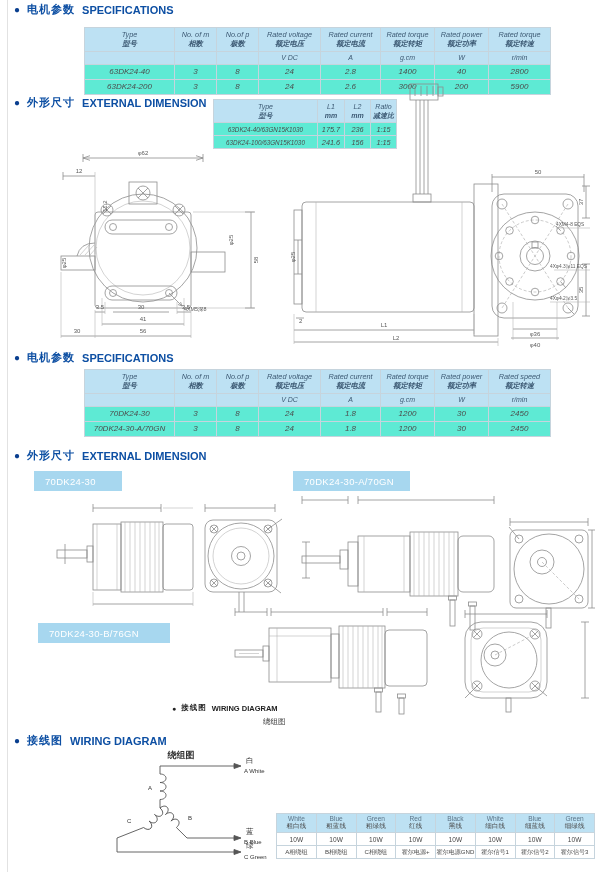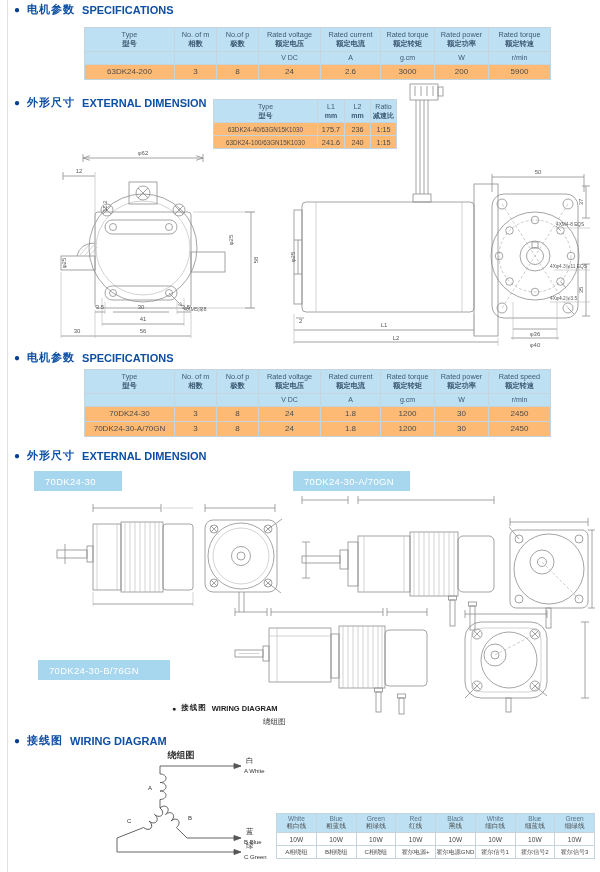--- a/index.html
+++ b/index.html
@@ -10,21 +10,21 @@
   
   .sec{position:absolute;display:flex;align-items:center;gap:7px;
        color:#0d4fa3;font-size:11px;font-weight:bold;white-space:nowrap;}
   .sec .b{font-size:10px;color:#0a3f8f;line-height:1;}
   .sec .zh{letter-spacing:1px;}
   .sec.small{color:#222;font-size:7.5px;gap:5px;}
   .sec.small .b{color:#222;font-size:7px;}
   .cap{position:absolute;font-size:7.5px;color:#333;}
 
   
-  table.spec{position:absolute;border-collapse:collapse;table-layout:fixed;background:#fdba74;}
+  table.spec{position:absolute;border-collapse:collapse;table-layout:fixed;background:#5eead4;font-style:italic;}
   table.spec th,table.spec td{border:1px solid #c6d4dd;text-align:center;vertical-align:middle;
        white-space:nowrap;overflow:hidden;padding:0;}
   table.spec th{background:#bde1f3;color:#3d5a74;font-weight:normal;font-size:7.3px;line-height:1.3;padding:2px 0;}
   table.spec th .zh{display:block;font-weight:bold;}
   table.spec th .en{display:block;}
   table.spec tr.units th{font-size:7px;padding:1px 0;height:10px;}
   table.spec td{color:#4c4c4c;font-size:8px;height:14px;}
 
   table.dim td:first-child{font-size:6.3px;}
   table.dim th{font-size:7px;}
@@ -115,20 +115,30 @@
       <th></th>
           <th></th>
           <th></th>
       <th>V DC</th>
       <th>A</th>
       <th>g.cm</th>
       <th>W</th>
       <th>r/min</th>
     </tr>
     <tr>
+      <td>63DK24-40</td>
+      <td>3</td>
+      <td>8</td>
+      <td>24</td>
+      <td>2.8</td>
+      <td>1400</td>
+      <td>40</td>
+      <td>2800</td>
+    </tr>
+    <tr>
       <td>63DK24-200</td>
       <td>3</td>
       <td>8</td>
       <td>24</td>
       <td>2.6</td>
       <td>3000</td>
       <td>200</td>
       <td>5900</td>
     </tr>
   </tbody>
@@ -168,21 +178,21 @@
     </tr>
     <tr>
       <td>63DK24-40/63GN15K1030</td>
       <td>175.7</td>
       <td>236</td>
       <td>1:15</td>
     </tr>
     <tr>
       <td>63DK24-100/63GN15K1030</td>
       <td>241.6</td>
-      <td>240</td>
+      <td>156</td>
       <td>1:15</td>
     </tr>
   </tbody>
     </table>
 
   <svg class="draw" style="left:55px;top:146px;" width="215" height="200" viewBox="0 0 215 200">
     <g class="art">
       <path d="M28,12 H148 M28,8 V16 M148,8 V16"></path>
       <path d="M28,12 l7,-2.3 M28,12 l7,2.3 M148,12 l-7,-2.3 M148,12 l-7,2.3"></path>
       <circle cx="88" cy="102" r="54"></circle>
@@ -382,21 +392,21 @@
     <span class="zh">外形尺寸</span>
     <span class="en">EXTERNAL DIMENSION</span>
   </div>
 
   <div class="mlabel" style="left:34px;top:471px;width:66px;">
     <span>70DK24-30</span>
   </div>
   <div class="mlabel" style="left:293px;top:471px;width:95px;">
     <span>70DK24-30-A/70GN</span>
   </div>
-  <div class="mlabel" style="left:38px;top:660px;width:110px;">
+  <div class="mlabel" style="left:38px;top:623px;width:110px;">
     <span>70DK24-30-B/76GN</span>
   </div>
 
   <svg class="draw" style="left:55px;top:500px;" width="250" height="118" viewBox="0 0 250 118">
     <g class="art">
       <path d="M38,8 H106 M38,4 V12 M106,4 V12"></path>
       <path class="lt" d="M108,8 H138"></path>
       <rect x="2" y="50" width="30" height="8"></rect>
       <rect x="32" y="46" width="6" height="16"></rect>
       <rect x="38" y="24" width="28" height="66"></rect>

